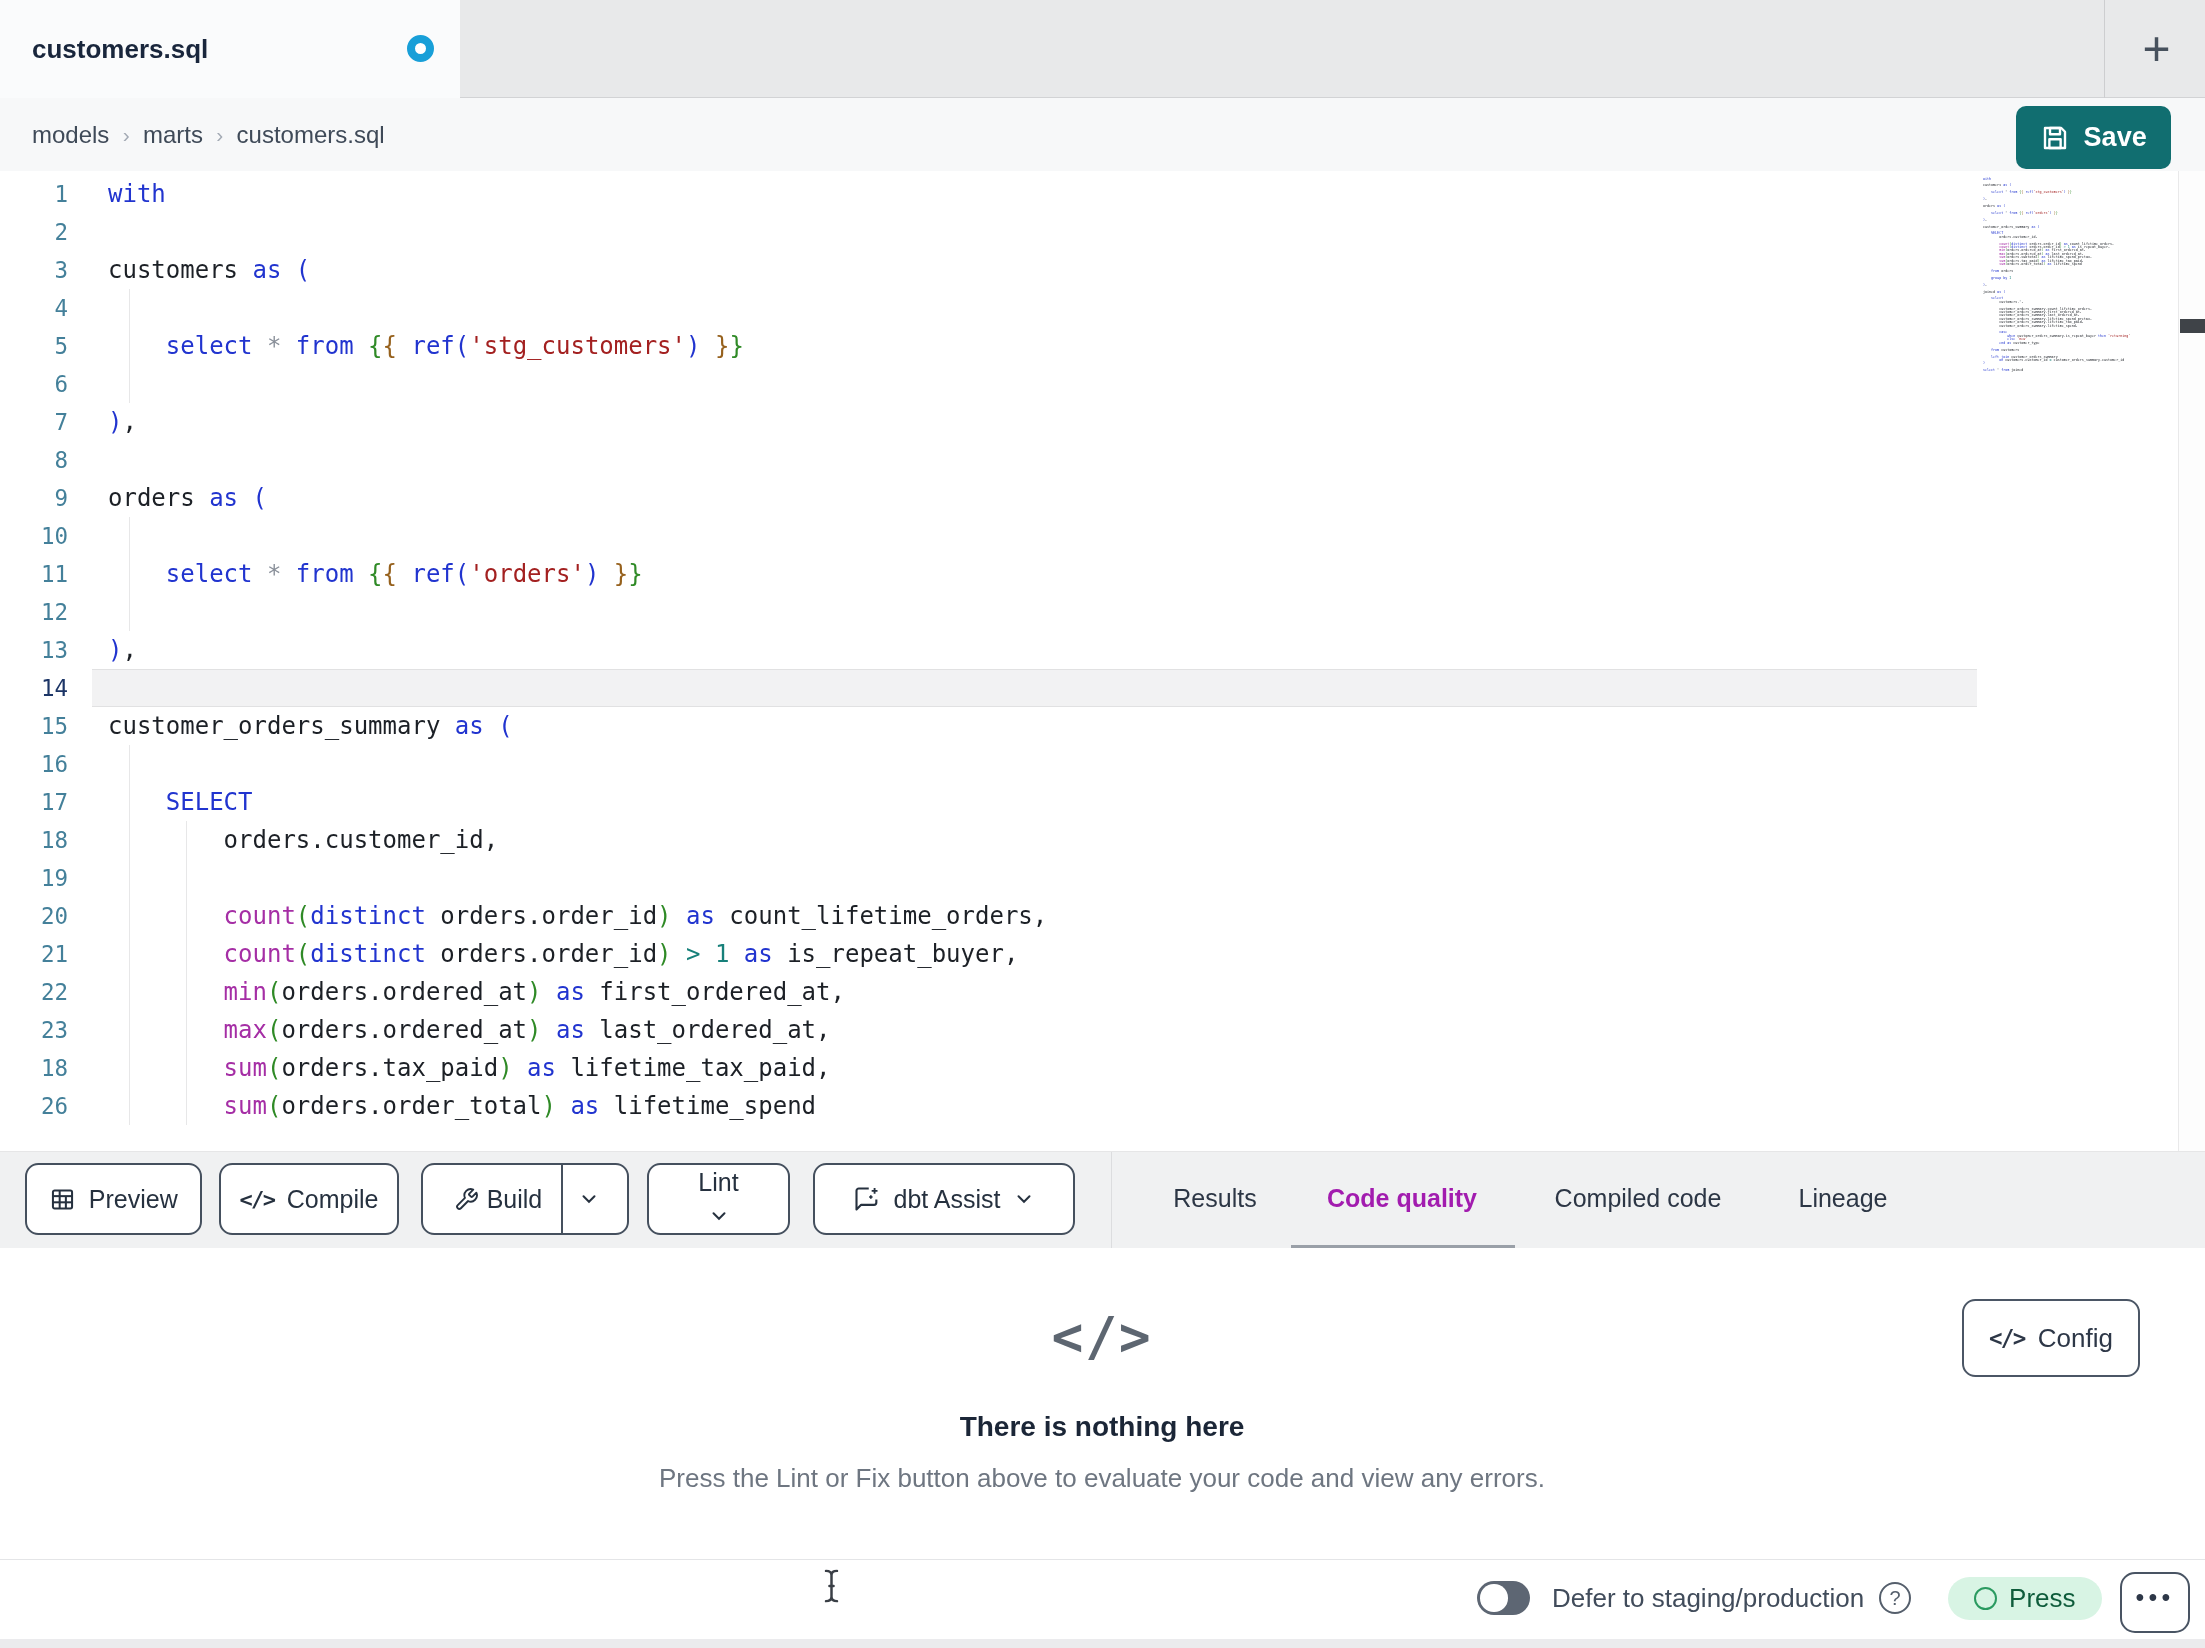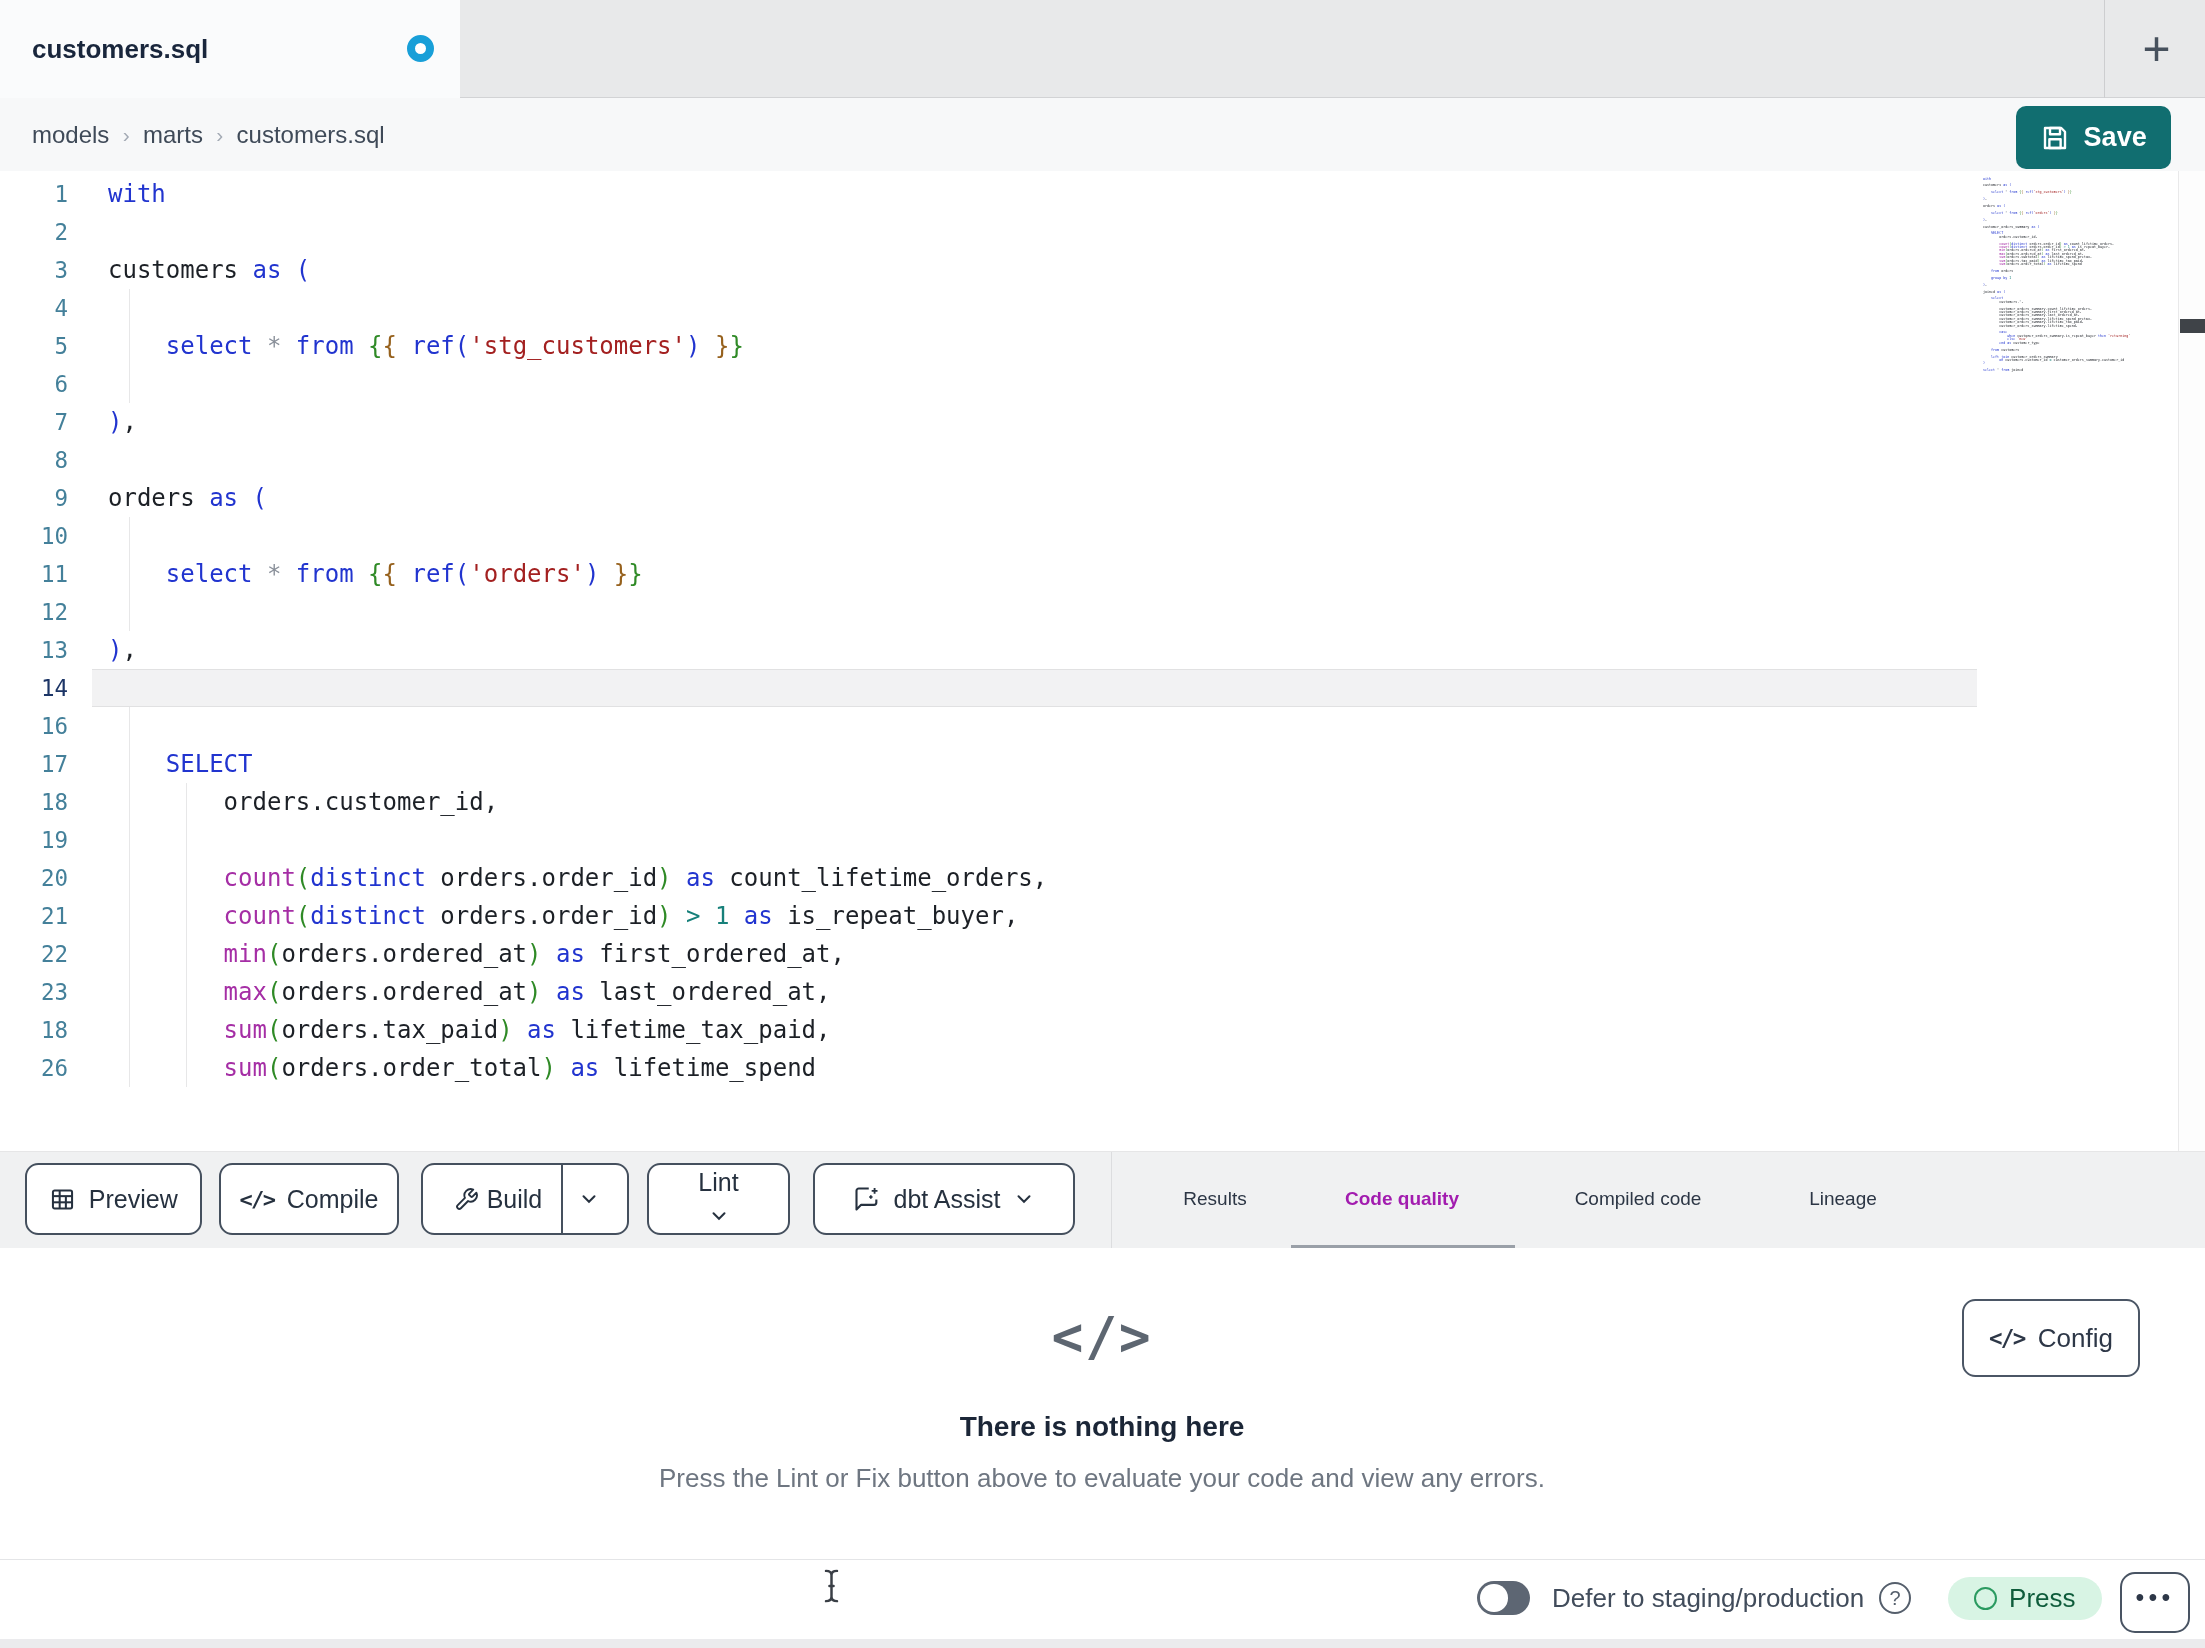--- a/index.html
+++ b/index.html
@@ -40,21 +40,21 @@
   #scrollbar { position:absolute; left:2178px; top:0; width:27.5px; height:980px; background:#fdfdfd; border-left:0.8px solid #e9e9ea; }
   #scroll-thumb { position:absolute; left:0.8px; top:148px; width:26px; height:14px; background:#3f4348; }
 
   
   #toolbar { position:absolute; left:0; top:1151px; width:2205px; height:98px; background:#f0f1f2; border-top:0.8px solid #e6e6e7; }
   .tbtn { position:absolute; top:11px; height:72px; background:#fff; border:2.5px solid #45505e; border-radius:13.3px; display:flex; align-items:center; justify-content:center; gap:12.5px; font-size:25px; font-weight:500; color:#26313f; cursor:pointer; }
   .tbtn .cell { display:flex; align-items:center; justify-content:space-between; gap:8px; height:100%; padding:0 18.3px; }
   .tbtn .vdiv { width:2.1px; align-self:stretch; background:#45505e; }
   .code-glyph { font-family:"DejaVu Sans Mono", monospace; font-weight:700; letter-spacing:-1.7px; }
   #splitter { position:absolute; left:1111px; top:0; width:0.8px; height:98px; background:#dcdddf; }
-  .ptab { position:absolute; top:0; height:93px; display:flex; align-items:center; font-size:19px; color:#2c3645; transform:translateX(-50%); cursor:pointer; }
+  .ptab { position:absolute; top:0; height:93px; display:flex; align-items:center; font-size:25px; color:#2c3645; transform:translateX(-50%); cursor:pointer; }
   .ptab.active { font-weight:700; color:#a21caf; }
   #tab-underline { position:absolute; left:1291px; top:93px; width:224px; height:5px; background:#9aa0a8; }
 
   
   #panel { position:absolute; left:0; top:1248px; width:2205px; height:315px; background:#fff; }
   .empty-icon { position:absolute; left:1102px; top:58px; transform:translateX(-50%); font-family:"DejaVu Sans Mono", monospace; font-size:53px; font-weight:700; color:#5d6671; letter-spacing:1.7px; }
   .empty-title { position:absolute; left:1102px; top:163px; transform:translateX(-50%); font-size:28px; font-weight:700; color:#1b2637; white-space:nowrap; }
   .empty-msg { position:absolute; left:1102px; top:215px; transform:translateX(-50%); font-size:26px; color:#6e7681; white-space:nowrap; }
   .config-btn { position:absolute; left:1962px; top:51px; width:178px; height:78px; border:2.5px solid #4b5665; border-radius:13.3px; display:flex; align-items:center; justify-content:center; gap:13.3px; font-size:26px; color:#2d3747; background:#fff; cursor:pointer; }
   .config-btn .code-glyph { font-size:22.5px; }
@@ -122,20 +122,21 @@
       <div class="row"><div class="guide" style="left:129px"></div><span class="ln">5</span><span class="code">    <span class="tk-kw">select</span> <span class="tk-star">*</span> <span class="tk-kw">from</span> <span class="tk-b2">{</span><span class="tk-b3">{</span> <span class="tk-kw">ref</span><span class="tk-b1">(</span><span class="tk-str">'stg_customers'</span><span class="tk-b1">)</span> <span class="tk-b3">}</span><span class="tk-b2">}</span></span></div>
       <div class="row"><div class="guide" style="left:129px"></div><span class="ln">6</span><span class="code"></span></div>
       <div class="row"><span class="ln">7</span><span class="code"><span class="tk-b1">)</span>,</span></div>
       <div class="row"><span class="ln">8</span><span class="code"></span></div>
       <div class="row"><span class="ln">9</span><span class="code"><span class="tk-id">orders</span> <span class="tk-kw">as</span> <span class="tk-b1">(</span></span></div>
       <div class="row"><div class="guide" style="left:129px"></div><span class="ln">10</span><span class="code"></span></div>
       <div class="row"><div class="guide" style="left:129px"></div><span class="ln">11</span><span class="code">    <span class="tk-kw">select</span> <span class="tk-star">*</span> <span class="tk-kw">from</span> <span class="tk-b2">{</span><span class="tk-b3">{</span> <span class="tk-kw">ref</span><span class="tk-b1">(</span><span class="tk-str">'orders'</span><span class="tk-b1">)</span> <span class="tk-b3">}</span><span class="tk-b2">}</span></span></div>
       <div class="row"><div class="guide" style="left:129px"></div><span class="ln">12</span><span class="code"></span></div>
       <div class="row"><span class="ln">13</span><span class="code"><span class="tk-b1">)</span>,</span></div>
       <div class="row active"><div class="band"></div><span class="ln">14</span><span class="code"></span></div>
+      <div class="row"><span class="ln">15</span><span class="code"><span class="tk-id">customer_orders_summary</span> <span class="tk-kw">as</span> <span class="tk-b1">(</span></span></div>
       <div class="row"><div class="guide" style="left:129px"></div><span class="ln">16</span><span class="code"></span></div>
       <div class="row"><div class="guide" style="left:129px"></div><span class="ln">17</span><span class="code">    <span class="tk-kw">SELECT</span></span></div>
       <div class="row"><div class="guide" style="left:129px"></div><div class="guide" style="left:186px"></div><span class="ln">18</span><span class="code">        <span class="tk-id">orders.customer_id</span>,</span></div>
       <div class="row"><div class="guide" style="left:129px"></div><div class="guide" style="left:186px"></div><span class="ln">19</span><span class="code"></span></div>
       <div class="row"><div class="guide" style="left:129px"></div><div class="guide" style="left:186px"></div><span class="ln">20</span><span class="code">        <span class="tk-fn">count</span><span class="tk-b2">(</span><span class="tk-kw">distinct</span> <span class="tk-id">orders.order_id</span><span class="tk-b2">)</span> <span class="tk-kw">as</span> <span class="tk-id">count_lifetime_orders</span>,</span></div>
       <div class="row"><div class="guide" style="left:129px"></div><div class="guide" style="left:186px"></div><span class="ln">21</span><span class="code">        <span class="tk-fn">count</span><span class="tk-b2">(</span><span class="tk-kw">distinct</span> <span class="tk-id">orders.order_id</span><span class="tk-b2">)</span> <span class="tk-op">&gt;</span> <span class="tk-num">1</span> <span class="tk-kw">as</span> <span class="tk-id">is_repeat_buyer</span>,</span></div>
       <div class="row"><div class="guide" style="left:129px"></div><div class="guide" style="left:186px"></div><span class="ln">22</span><span class="code">        <span class="tk-fn">min</span><span class="tk-b2">(</span><span class="tk-id">orders.ordered_at</span><span class="tk-b2">)</span> <span class="tk-kw">as</span> <span class="tk-id">first_ordered_at</span>,</span></div>
       <div class="row"><div class="guide" style="left:129px"></div><div class="guide" style="left:186px"></div><span class="ln">23</span><span class="code">        <span class="tk-fn">max</span><span class="tk-b2">(</span><span class="tk-id">orders.ordered_at</span><span class="tk-b2">)</span> <span class="tk-kw">as</span> <span class="tk-id">last_ordered_at</span>,</span></div>
       <div class="row"><div class="guide" style="left:129px"></div><div class="guide" style="left:186px"></div><span class="ln">18</span><span class="code">        <span class="tk-fn">sum</span><span class="tk-b2">(</span><span class="tk-id">orders.tax_paid</span><span class="tk-b2">)</span> <span class="tk-kw">as</span> <span class="tk-id">lifetime_tax_paid</span>,</span></div>
       <div class="row"><div class="guide" style="left:129px"></div><div class="guide" style="left:186px"></div><span class="ln">26</span><span class="code">        <span class="tk-fn">sum</span><span class="tk-b2">(</span><span class="tk-id">orders.order_total</span><span class="tk-b2">)</span> <span class="tk-kw">as</span> <span class="tk-id">lifetime_spend</span></span></div>

